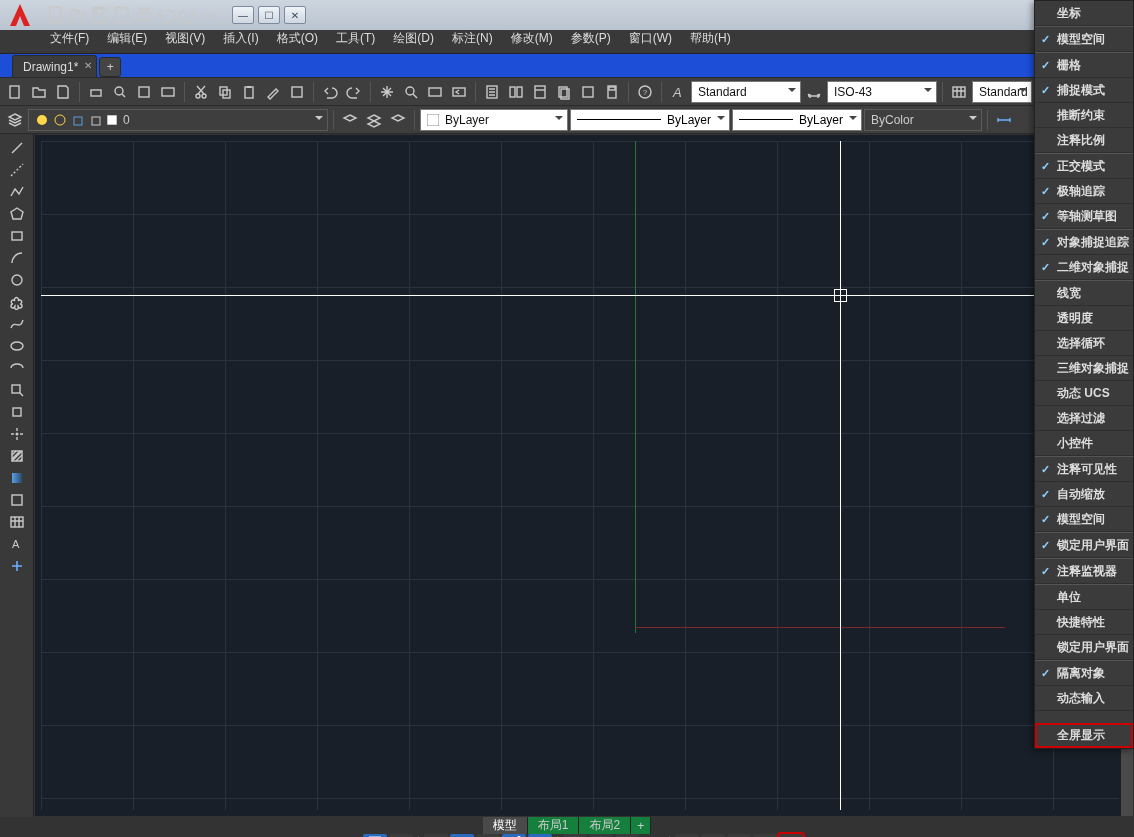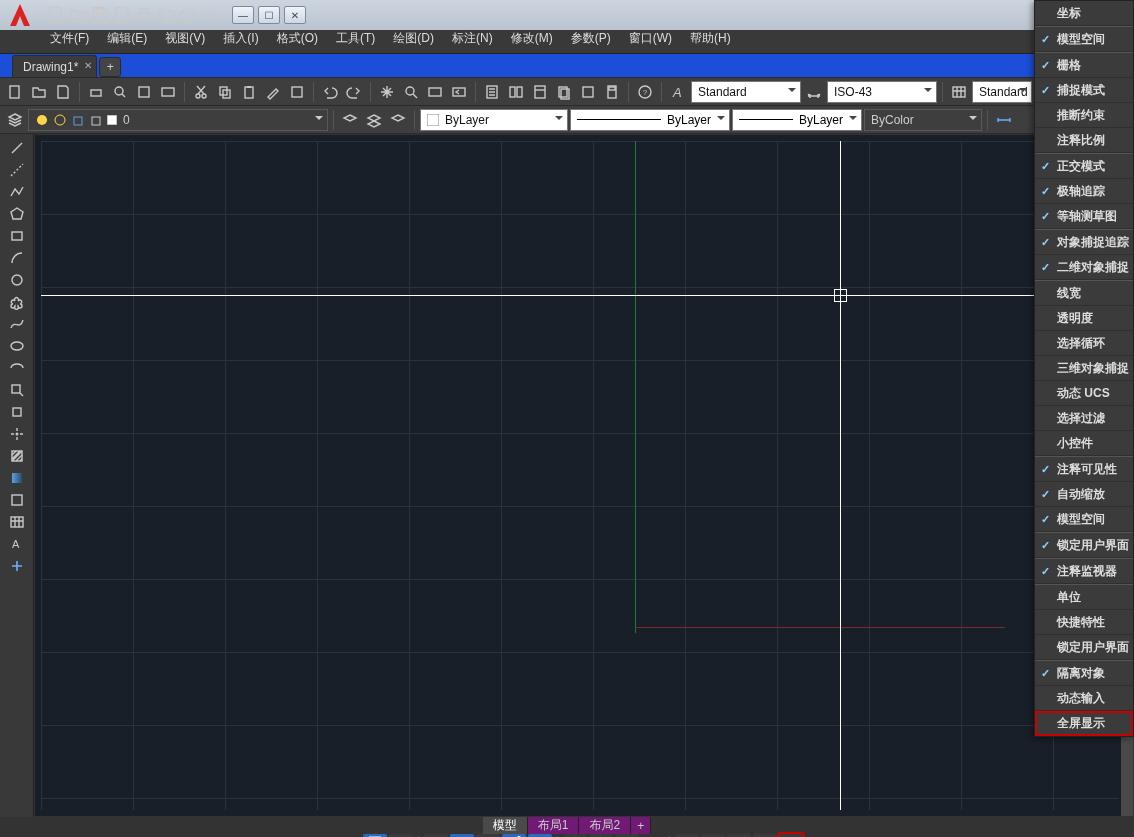--- a/index.html
+++ b/index.html
@@ -54,35 +54,35 @@
 .canvaswrap .axis-x { position:absolute; top:492px; left:600px; width:370px; height:1px; background:#7a2a2a; }
 .canvaswrap .crossv { position:absolute; left:805px; top:6px; bottom:6px; width:1px; background:#fff; }
 .canvaswrap .crossh { position:absolute; top:160px; left:6px; right:14px; height:1px; background:#fff; }
 .canvaswrap .cursorbox { position:absolute; left:799px; top:154px; width:13px; height:13px; border:1px solid #fff; }
 .vscroll { position:absolute; right:0; top:0; bottom:0; width:12px; background:#4a4a4a; }
 .vscroll .thumb { position:absolute; left:2px; right:2px; top:180px; height:50px; background:#8a8a8a; border-radius:2px; }
 
 
 .bottom { height:20px; background:#333; display:flex; align-items:center; font-size:12px; color:#ccc;flex-direction:column; }
 .btabs { display:flex; align-items:stretch; height:100%; }
-.btab { padding:0 10px; display:flex; align-items:center; background:#701a75; border-right:1px solid #222; }
+.btab { padding:0 10px; display:flex; align-items:center; background:#15803d; border-right:1px solid #222; }
 .btab.active { background:#4a4a4a; color:#fff; }
 .status { display:flex; align-items:center; gap:2px; padding:0 2px; height:100%; }
 .sbtn { width:24px; height:18px; display:flex; align-items:center; justify-content:center; background:#3b3b3b; border-radius:2px; }
 .sbtn.on { background:#2a6bc0; }
 .sbtn svg { width:14px; height:14px; }
 .stxt { padding:0 4px; color:#ddd; font-size:11px; }
 .sbtn.highlight { outline:2px solid #c00; outline-offset:0; }
 
 
 .popup { position:absolute; right:0; top:0; width:100px; background:#3b3b3b; border:1px solid #222; box-shadow:-2px 2px 6px rgba(0,0,0,.4); font-size:12px; color:#ddd;font-weight:bold; }
 .popup .pitem { height:25px; display:flex; align-items:center; padding:0 8px 0 22px; position:relative; border-bottom:1px solid #2f2f2f; white-space:nowrap; }
 .popup .pitem .chk { position:absolute; left:6px; color:#8fd0ff; font-size:11px; }
 .popup .psep { height:1px; background:#555; }
-.popup .pitem.hl { outline:2px solid #c00; outline-offset:-2px; }
+.popup .pitem.hl { outline:2px solid #c00; outline-offset:-2px;margin-top:12px; }
 
 
 .ic-stroke { stroke:#c9c9c9; stroke-width:1.4; fill:none; }
 .ic-fill { fill:#c9c9c9; }
 </style>
 </head>
 <body>
 
 <div class="titlebar">
   <div class="app-logo">

